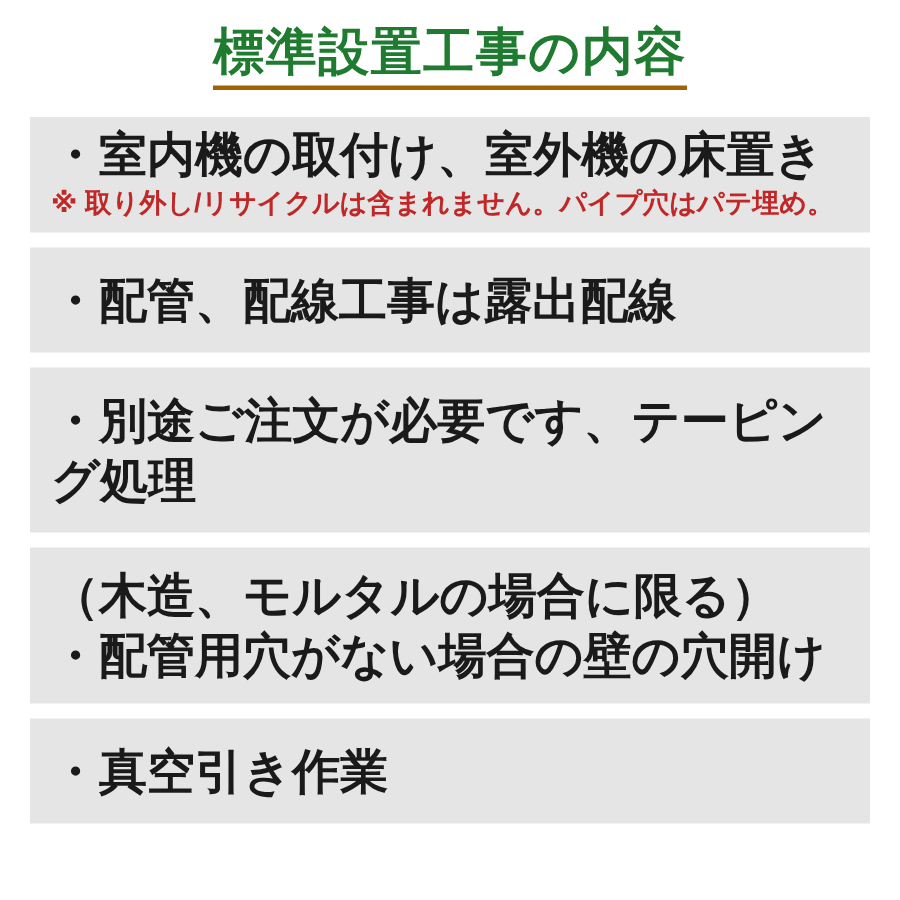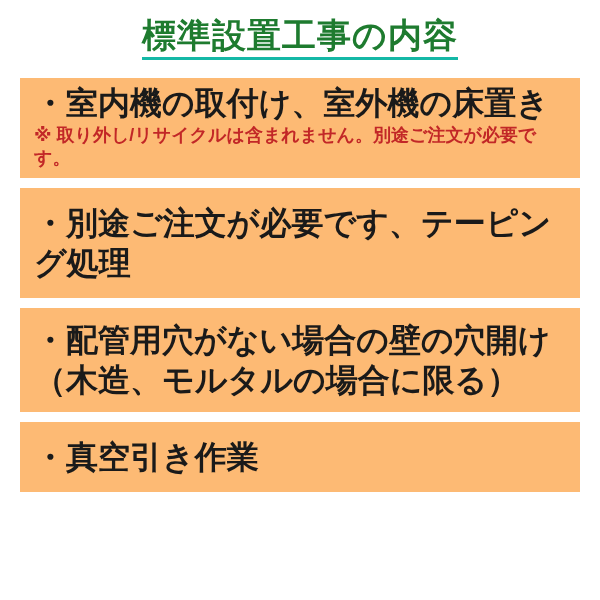--- a/index.html
+++ b/index.html
@@ -17,29 +17,29 @@
     text-align: center;
     margin: 15px 0 0 0;
   }
   .page-title {
     display: inline-block;
     margin: 0;
     font-size: 34px;
     line-height: 40px;
     font-weight: 700;
     color: #1e7b2f;
-    border-bottom: 3px solid #14b8a6;
+    border-bottom: 3px solid #a16207;
     padding-bottom: 2px;
     letter-spacing: 1px;
   }
   .list {
     margin-top: 18px;
   }
   .item {
-    background: #fdba74;
+    background: #e5e5e5;
     margin: 0 20px 10px 20px;
     padding: 15px 14px;
   }
   .item-text {
     font-size: 32px;
     line-height: 40px;
     font-weight: 700;
     color: #1a1a1a;
   }
   .item--with-note {
@@ -62,32 +62,35 @@
 <div>
 
   <div class="title-wrap">
     <h1 class="page-title">標準設置工事の内容</h1>
   </div>
 
   <div class="list">
 
     <div class="item item--with-note">
       <div class="item-text">・室内機の取付け、室外機の床置き</div>
-      <div class="item-note">※ 取り外し/リサイクルは含まれません。別途ご注文が必要です。</div>
+      <div class="item-note">※ 取り外し/リサイクルは含まれません。パイプ穴はパテ埋め。</div>
     </div>
 
 
+    <div class="item">
+      <div class="item-text">・配管、配線工事は露出配線</div>
+    </div>
 
     <div class="item">
       <div class="item-text">・別途ご注文が必要です、テーピング処理</div>
     </div>
 
     <div class="item item--two-line">
+      <div class="item-text">（木造、モルタルの場合に限る）</div>
       <div class="item-text">・配管用穴がない場合の壁の穴開け</div>
-      <div class="item-text">（木造、モルタルの場合に限る）</div>
     </div>
 
     <div class="item">
       <div class="item-text">・真空引き作業</div>
     </div>
 
   </div>
 </div>
 
 </body></html>

